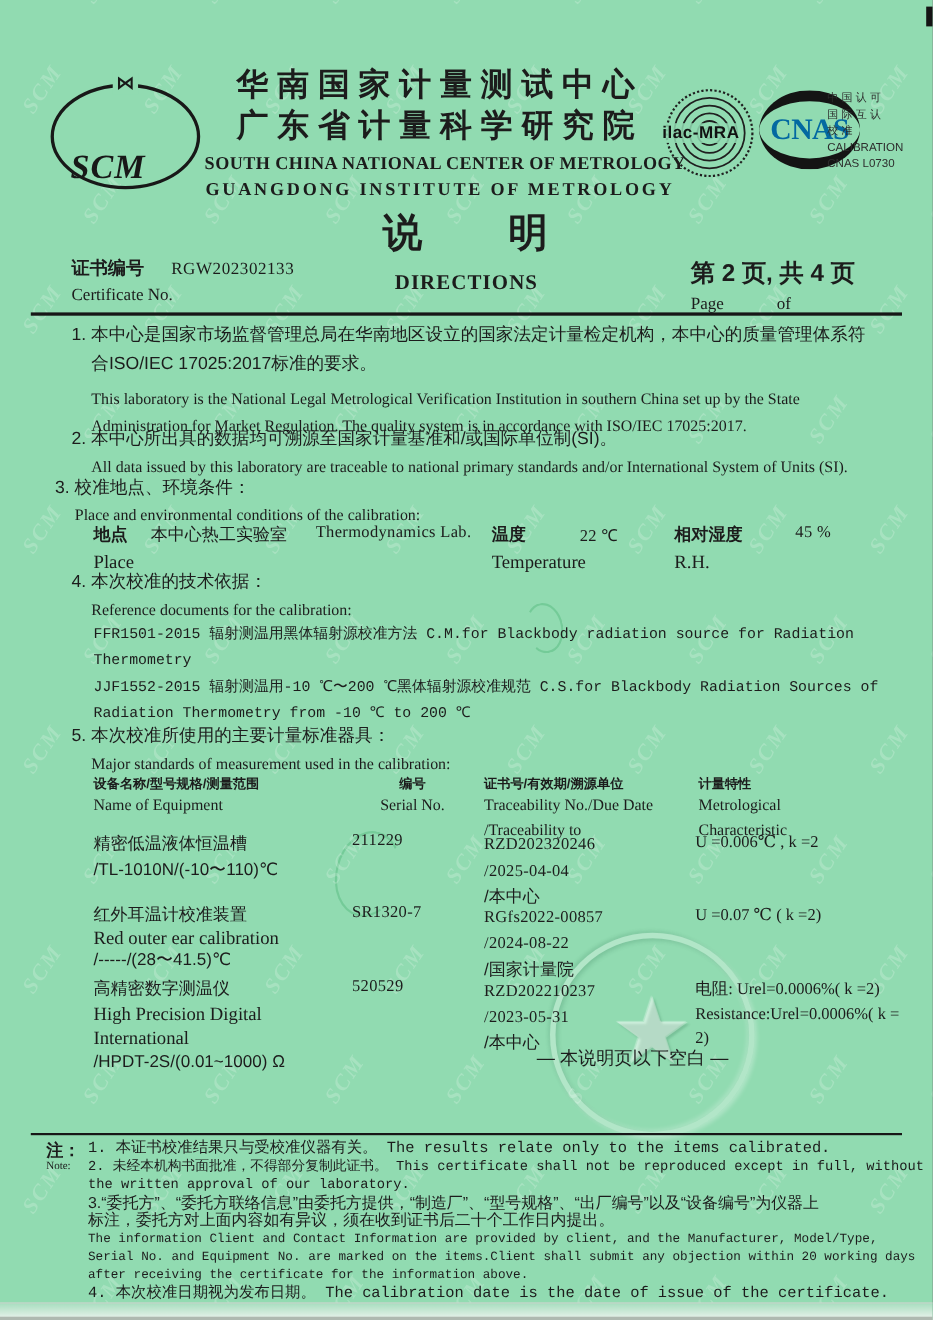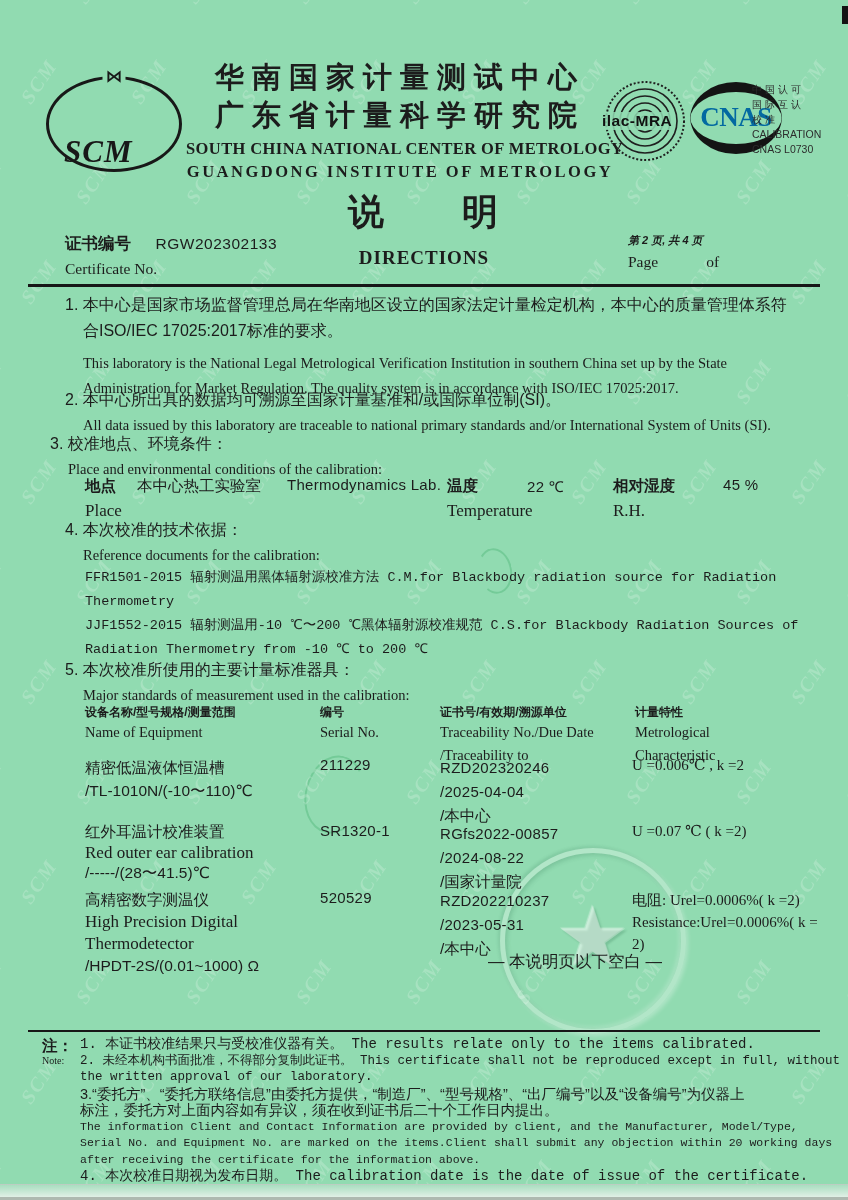--- a/index.html
+++ b/index.html
@@ -1,20 +1,20 @@
 <!DOCTYPE html>
 <html><head>
 <meta charset="utf-8">
 <style>
   html,body{margin:0;padding:0;background:#777;}
   .page{position:relative;width:848px;height:1200px;margin:0 auto;background:#91dbb1;overflow:hidden;color:#1c1c1c;}
   .abs{position:absolute;}
   .cn{font-family:"Liberation Sans","DejaVu Sans",sans-serif;}
   .serif{font-family:"Liberation Serif","DejaVu Serif",serif;}
-  .mono{font-family:Liberation Sans, sans-serif;}
+  .mono{font-family:Liberation Serif, serif;}
   .b{font-weight:700;}
   .nowrap{white-space:nowrap;}
   .z2{z-index:2;}
 
   
   .wm-layer{position:absolute;inset:0;z-index:1;pointer-events:none;overflow:hidden;}
   .wm-layer span{position:absolute;transform:rotate(-56deg);font:italic 700 20px "Liberation Serif","DejaVu Serif",serif;color:rgba(255,255,255,0.20);letter-spacing:2px;}
 
   
   .scm-logo{left:46px;top:76px;width:136px;height:96px;z-index:2;}
@@ -36,21 +36,21 @@
   .accred .acn{font-size:10px;letter-spacing:3px;line-height:15px;font-family:"Liberation Sans","DejaVu Sans",sans-serif;}
   .accred .aen{font-size:10.5px;line-height:15px;font-family:"Liberation Sans","DejaVu Sans",sans-serif;letter-spacing:0;}
 
   .doc-title{left:0;top:188px;width:848px;text-align:center;font-size:36px;font-weight:700;letter-spacing:2px;white-space:pre;z-index:2;}
   .cert-left{left:65px;top:233px;z-index:2;}
   .cert-l1{font-size:16.5px;}
   .cert-no{font-size:15.5px;letter-spacing:0.5px;margin-left:20px;}
   .cert-l2{font-size:15.5px;margin-top:5px;}
   .directions{left:0;top:247px;width:848px;text-align:center;font-size:19px;letter-spacing:1px;z-index:2;}
   .pageinfo{left:628px;top:233px;z-index:2;}
-  .pageinfo .p1{font-size:11px;white-space:nowrap;font-style:italic;}
+  .pageinfo .p1{font-size:22px;white-space:nowrap;}
   .pageinfo .p2{font-size:15.5px;margin-top:5px;}
   .pageinfo .p2 .of{margin-left:48px;}
   .rule{left:28px;right:28px;height:2.5px;background:#171717;z-index:2;}
 
   .body-cn{font-size:16px;line-height:26px;white-space:nowrap;}
   .body-en{font-size:14.5px;line-height:25px;white-space:nowrap;}
   .ind{padding-left:18px;}
   .refline{font-size:13.5px;line-height:24px;white-space:nowrap;font-family:"Liberation Mono","DejaVu Sans Mono",monospace;}
 
   
@@ -312,21 +312,21 @@
   <div class="abs z2" style="left:65px;top:657px;">
     <div class="body-cn">5. 本次校准所使用的主要计量标准器具：</div>
     <div class="body-en serif ind">Major standards of measurement used in the calibration:</div>
   </div>
 
   <div class="abs z2" style="left:0;top:704px;width:848px;">
     <div class="abs" style="left:85px;width:230px;">
       <div class="th-cn">设备名称/型号规格/测量范围</div>
       <div class="th-en serif">Name of Equipment</div>
     </div>
-    <div class="abs" style="left:320px;width:110px;">
+    <div class="abs" style="left:320px;width:110px;text-align:center;">
       <div class="th-cn">编号</div>
       <div class="th-en serif">Serial No.</div>
     </div>
     <div class="abs" style="left:440px;width:190px;">
       <div class="th-cn">证书号/有效期/溯源单位</div>
       <div class="th-en serif">Traceability No./Due Date</div>
       <div class="th-en serif">/Traceability to</div>
     </div>
     <div class="abs" style="left:635px;width:180px;">
       <div class="th-cn">计量特性</div>
@@ -348,34 +348,34 @@
     </div>
     <div class="abs metro" style="left:632px;">U =0.006℃ , k =2</div>
   </div>
 
   <div class="abs z2" style="left:0;top:822px;width:848px;">
     <div class="abs" style="left:85px;width:235px;line-height:20.5px;">
       <div class="cell-cn">红外耳温计校准装置</div>
       <div class="cell-en serif">Red outer ear calibration</div>
       <div class="cell-cn">/-----/(28〜41.5)℃</div>
     </div>
-    <div class="abs cell-mono mono" style="left:320px;">SR1320-1</div>
+    <div class="abs cell-mono mono" style="left:320px;">SR1320-7</div>
     <div class="abs" style="left:440px;width:190px;line-height:24px;">
       <div class="cell-mono mono">RGfs2022-00857</div>
       <div class="cell-mono mono">/2024-08-22</div>
       <div class="cell-cn">/国家计量院</div>
     </div>
     <div class="abs metro" style="left:632px;">U =0.07 ℃ ( k =2)</div>
   </div>
 
   <div class="abs z2" style="left:0;top:889px;width:848px;">
     <div class="abs" style="left:85px;width:235px;line-height:22px;">
       <div class="cell-cn">高精密数字测温仪</div>
       <div class="cell-en serif">High Precision Digital</div>
-      <div class="cell-en serif">Thermodetector</div>
+      <div class="cell-en serif">International</div>
       <div class="cell-cn">/HPDT-2S/(0.01~1000) Ω</div>
     </div>
     <div class="abs cell-mono mono" style="left:320px;">520529</div>
     <div class="abs" style="left:440px;width:190px;line-height:24px;">
       <div class="cell-mono mono">RZD202210237</div>
       <div class="cell-mono mono">/2023-05-31</div>
       <div class="cell-cn">/本中心</div>
     </div>
     <div class="abs" style="left:632px;width:210px;line-height:22px;">
       <div class="metro">电阻: Urel=0.0006%( k =2)</div>

